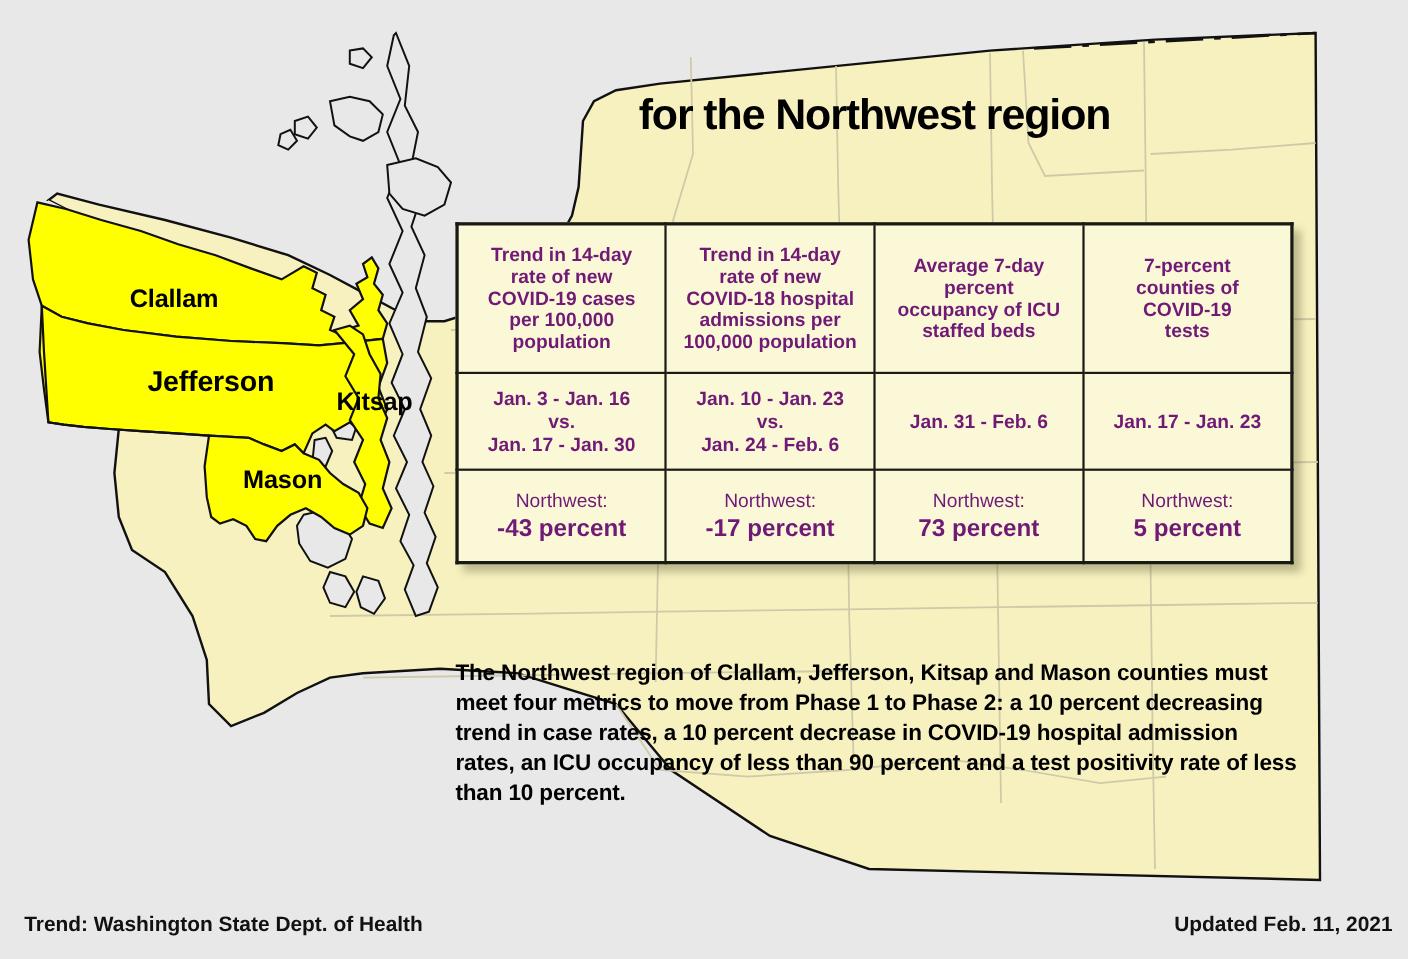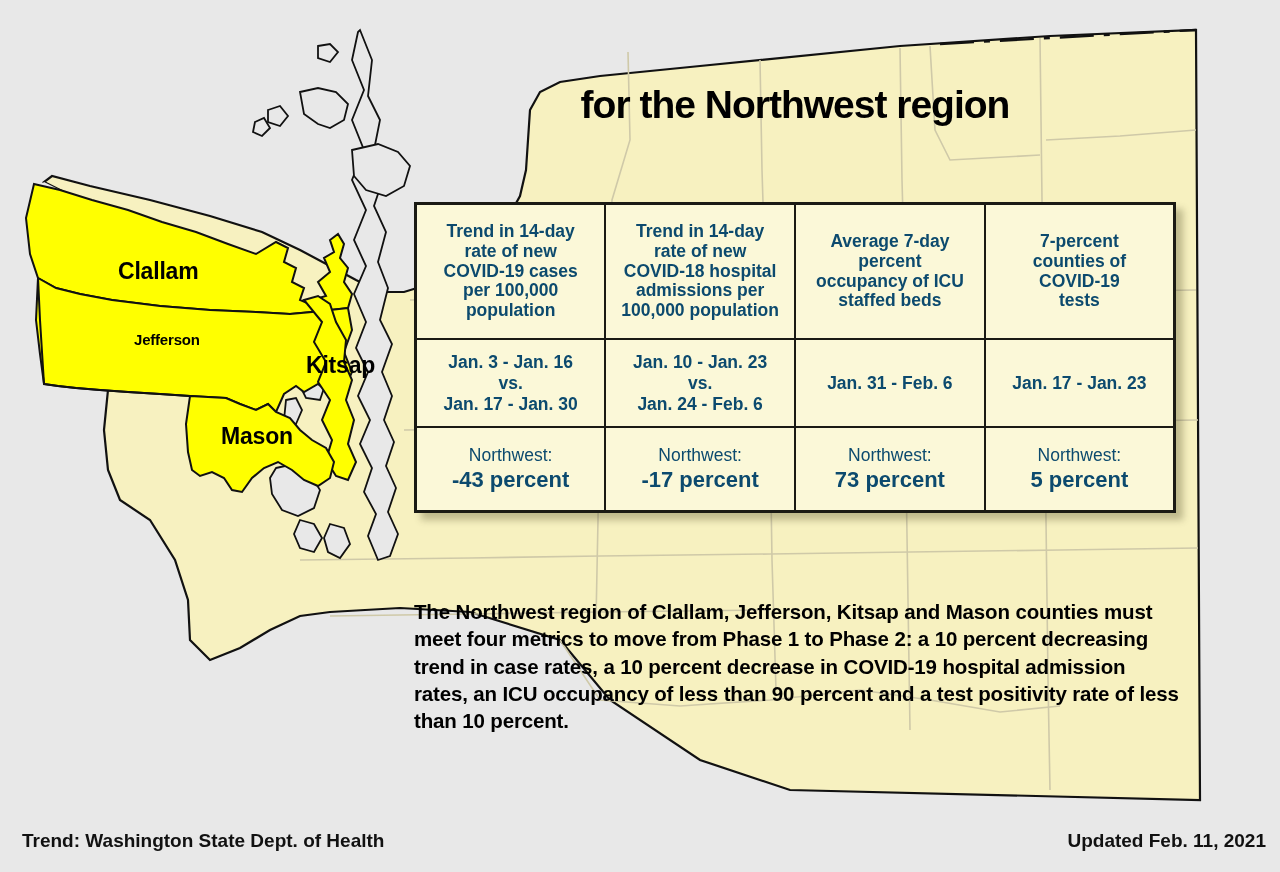--- a/index.html
+++ b/index.html
@@ -17,21 +17,21 @@
 
   
   .county-label{
     position:absolute;
     font-weight:bold;
     color:#000;
     white-space:nowrap;
     letter-spacing:-0.2px;
   }
   #label-clallam{left:118px;top:258px;font-size:23px;}
-  #label-jefferson{left:134px;top:331px;font-size:15px;}
+  #label-jefferson{left:134px;top:331px;font-size:26px;}
   #label-kitsap{left:306px;top:352px;font-size:23px;}
   #label-mason{left:221px;top:423px;font-size:23px;}
 
   
   #phase-callout{
     position:absolute;left:150px;top:500px;width:258px;
     text-align:center;font-weight:bold;font-size:30px;line-height:1.08;
     color:#000;letter-spacing:-0.3px;
   }
 
@@ -49,21 +49,21 @@
     border-collapse:collapse;
     background:#fbf8d8;
     border:3px solid #1a1a14;
     box-shadow:7px 7px 7px rgba(60,55,20,0.30);
     table-layout:fixed;
   }
   #metrics-table td{
     border:2px solid #1a1a14;
     text-align:center;
     vertical-align:middle;
-    color:#0c4a6e;
+    color:#701a75;
     padding:6px 4px;
   }
   #metrics-table tr.header-row td{
     font-weight:bold;font-size:17.5px;line-height:1.14;
     height:125px;padding:4px 6px;
   }
   #metrics-table tr.dates-row td{
     font-weight:bold;font-size:17.5px;line-height:1.2;
     height:74px;
   }

